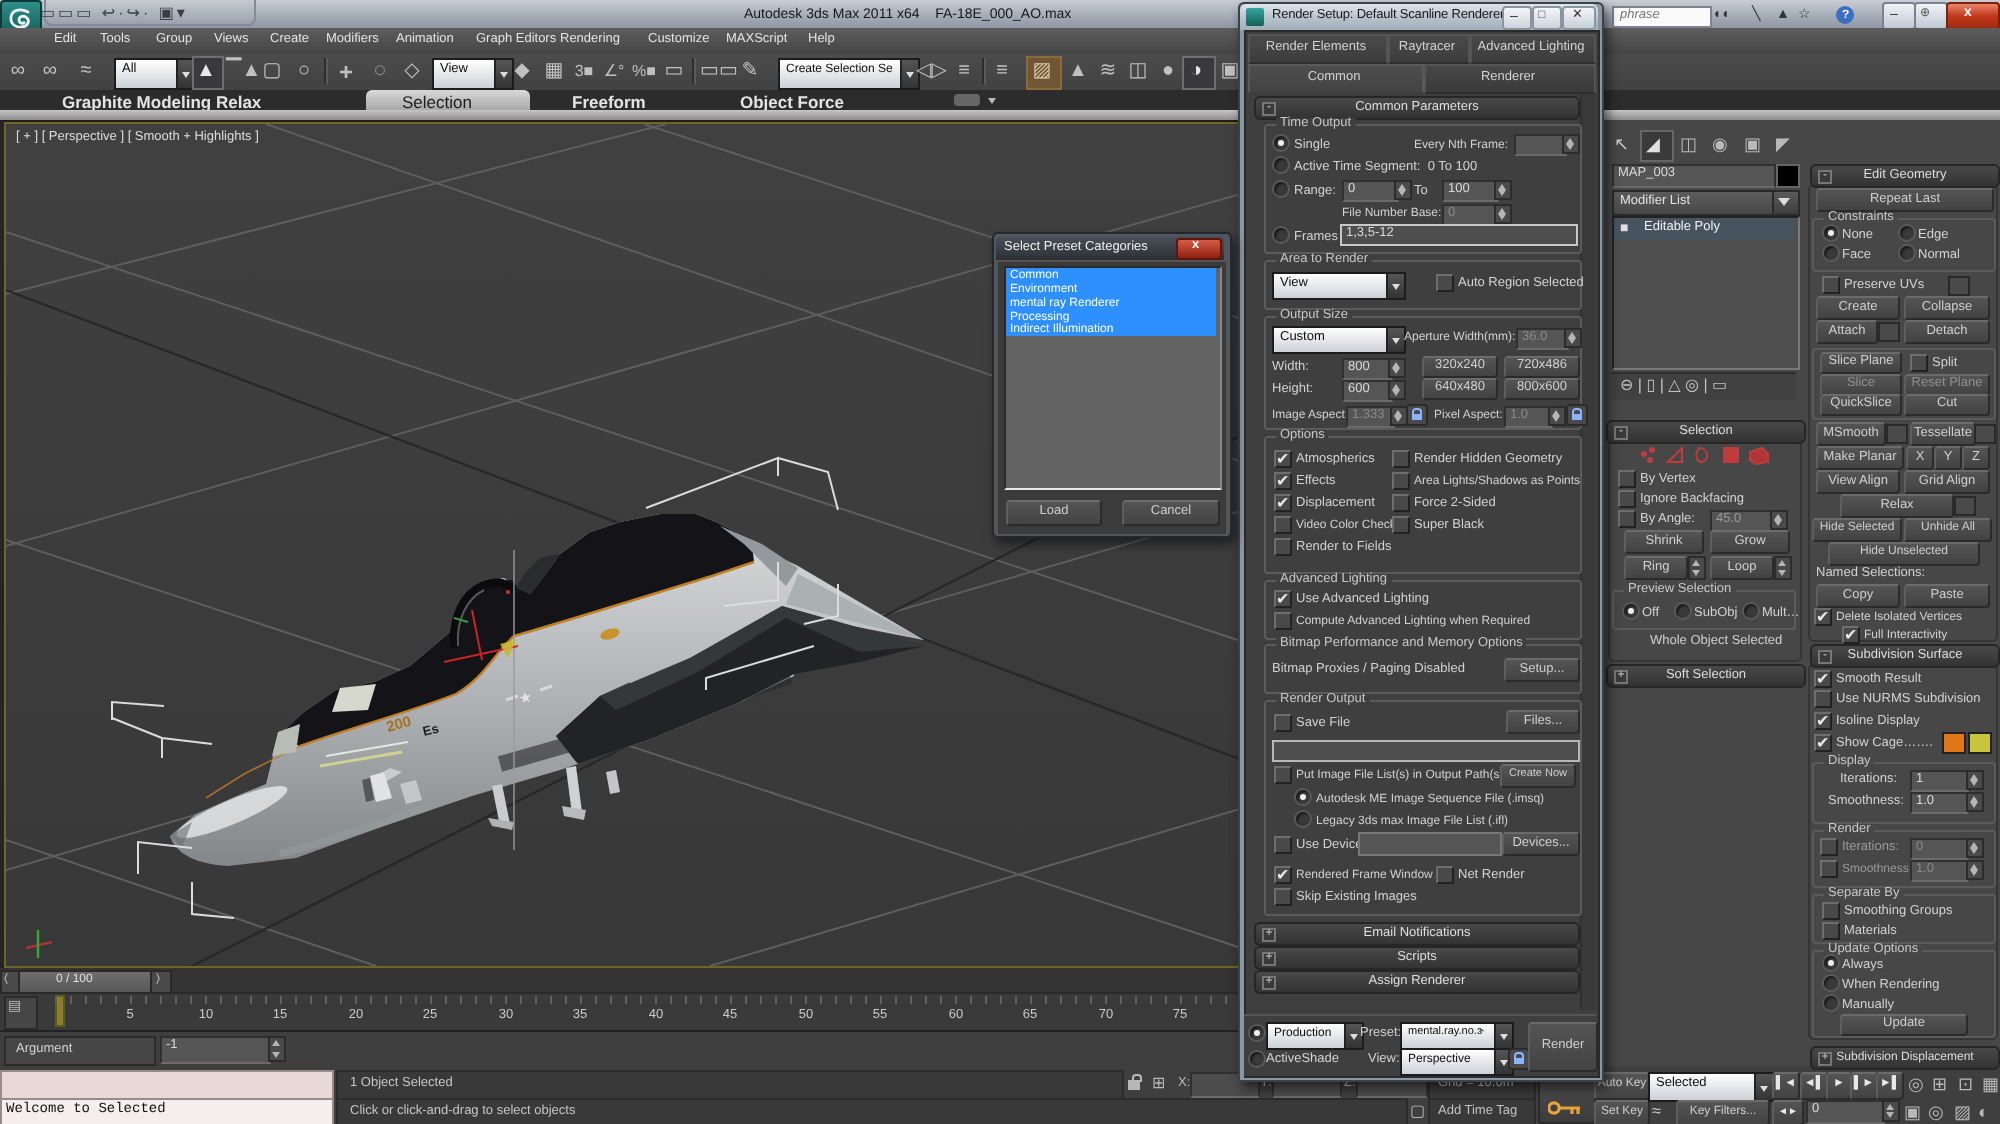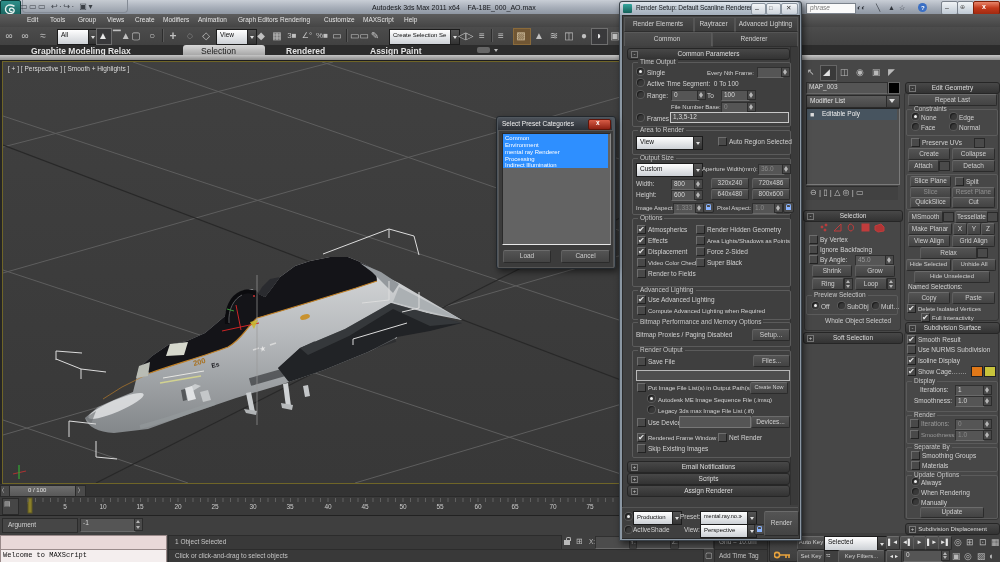--- a/index.html
+++ b/index.html
@@ -121,22 +121,22 @@
 <div class="ti" style="left:577px;">●</div>
 <div class="a" style="left:591px;top:28px;width:15px;height:15px;background:#39393b;border:1px solid #6e6e6e;"></div>
 <div class="ti" style="left:591px;color:#e8e8e8;">◑</div>
 <div class="ti" style="left:608px;">▣</div>
 </div>
 
 <div class="a" style="left:0;top:45px;width:1000px;height:10px;background:#2c2c2c;"></div>
 <div class="t" style="left:31px;top:47px;color:#e4e4e4;font-weight:bold;font-size:8.5px;">Graphite Modeling Relax</div>
 <div class="a" style="left:183px;top:45px;width:82px;height:10px;background:linear-gradient(#d8d8d8,#a8a8a8);border-radius:3px 3px 0 0;"></div>
 <div class="t" style="left:201px;top:47px;color:#1c1c1c;font-size:8.5px;">Selection</div>
-<div class="t" style="left:286px;top:47px;color:#e4e4e4;font-weight:bold;font-size:8.5px;">Rendered</div>
-<div class="t" style="left:370px;top:47px;color:#e4e4e4;font-weight:bold;font-size:8.5px;">Assign Paint</div>
+<div class="t" style="left:286px;top:47px;color:#e4e4e4;font-weight:bold;font-size:8.5px;">Freeform</div>
+<div class="t" style="left:370px;top:47px;color:#e4e4e4;font-weight:bold;font-size:8.5px;">Object Force</div>
 <div class="a" style="left:477px;top:47px;width:13px;height:6px;background:#666;border-radius:2px;"></div>
 <div class="a" style="left:494px;top:49px;border-left:2px solid transparent;border-right:2px solid transparent;border-top:3px solid #bbb;"></div>
 <div class="a" style="left:0;top:55px;width:1000px;height:5px;background:linear-gradient(#c6c6c6,#8d8d8d);"></div>
 <div class="a" style="left:0;top:60px;width:1000px;height:1px;background:#1e1e1e;"></div>
 
 <div class="a" id="viewport" style="left:0;top:61px;width:1000px;height:423px;background:#252525;"></div>
 <svg class="a" style="left:3px;top:62px;" width="794" height="421" viewBox="0 0 794 421">
 <defs>
 <linearGradient id="vg" x1="0" y1="0" x2="0" y2="1">
 <stop offset="0" stop-color="#404040"></stop>
@@ -289,21 +289,21 @@
 
 <div class="a" style="left:0;top:516px;width:1000px;height:46px;background:#3f3f3f;"></div>
 
 <div class="a" style="left:2px;top:518px;width:74px;height:13px;background:#464646;border:1px solid #2b2b2b;"></div>
 <div class="t" style="left:8px;top:522px;">Argument</div>
 <div class="fld" style="left:80px;top:518px;width:52px;height:11px;">-1</div>
 <div class="spn" style="left:134px;top:518px;height:11px;"></div>
 
 <div class="a" style="left:0px;top:535px;width:165px;height:13px;background:#e9d8d8;border:1px solid #9a8a8a;"></div>
 <div class="a" style="left:0px;top:549px;width:165px;height:13px;background:#f4eeee;border:1px solid #9a8a8a;"></div>
-<div class="t" style="left:3px;top:552px;color:#111;font-family:'Liberation Mono',monospace;font-size:7px;">Welcome to MAXScript</div>
+<div class="t" style="left:3px;top:552px;color:#111;font-family:'Liberation Mono',monospace;font-size:7px;">Welcome to Selected</div>
 
 <div class="a" style="left:168px;top:535px;width:392px;height:13px;background:#393939;border:1px solid #2c2c2c;border-bottom-color:#555;"></div>
 <div class="t" style="left:175px;top:539px;color:#c6c6c6;">1 Object Selected</div>
 <div class="a" style="left:168px;top:549px;width:534px;height:13px;background:#393939;border:1px solid #2c2c2c;"></div>
 <div class="t" style="left:175px;top:553px;color:#c6c6c6;">Click or click-and-drag to select objects</div>
 <div class="a" style="left:564px;top:540px;width:6px;height:5px;background:#b8b8b8;"></div>
 <div class="a" style="left:565.5px;top:537px;width:3px;height:3px;border:1px solid #b8b8b8;border-bottom:none;border-radius:2px 2px 0 0;"></div>
 <div class="ic" style="left:576px;top:538px;font-size:8px;">⊞</div>
 <div class="t" style="left:589px;top:539px;color:#bbb;">X:</div>
 <div class="fld" style="left:595px;top:536px;width:31px;height:10px;background:#4c4c4c;"></div>

